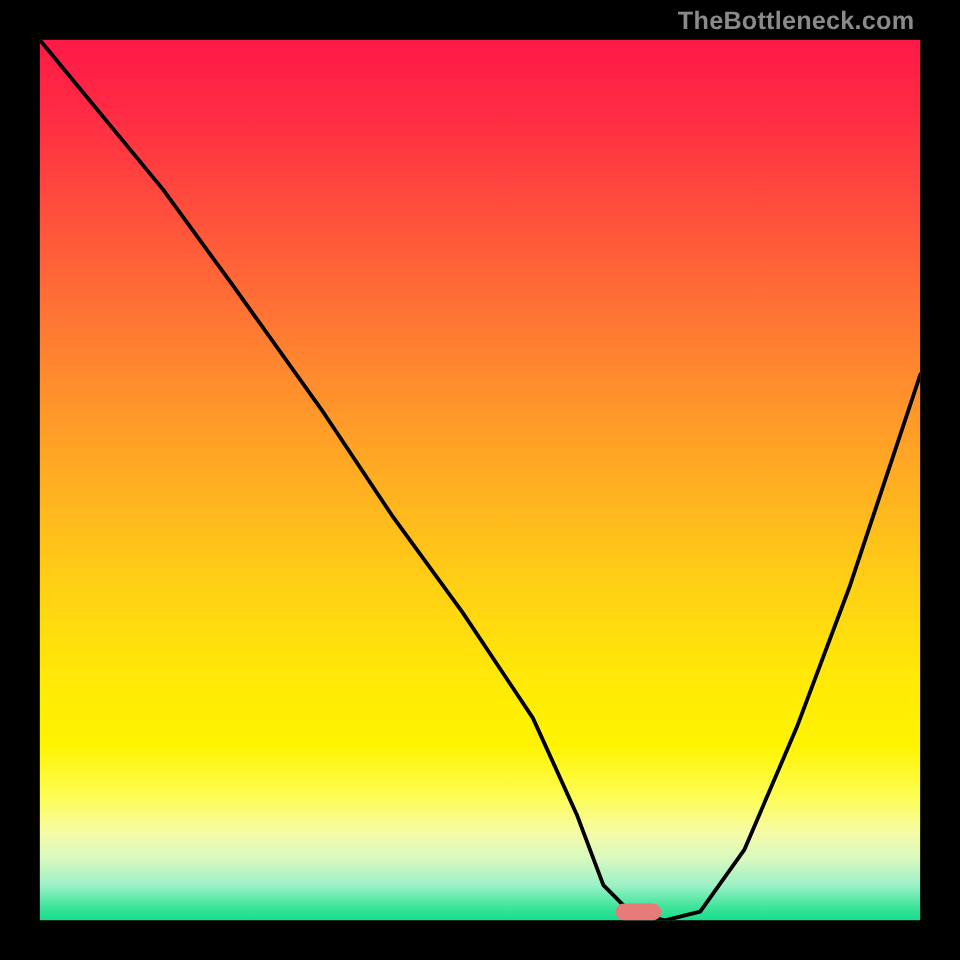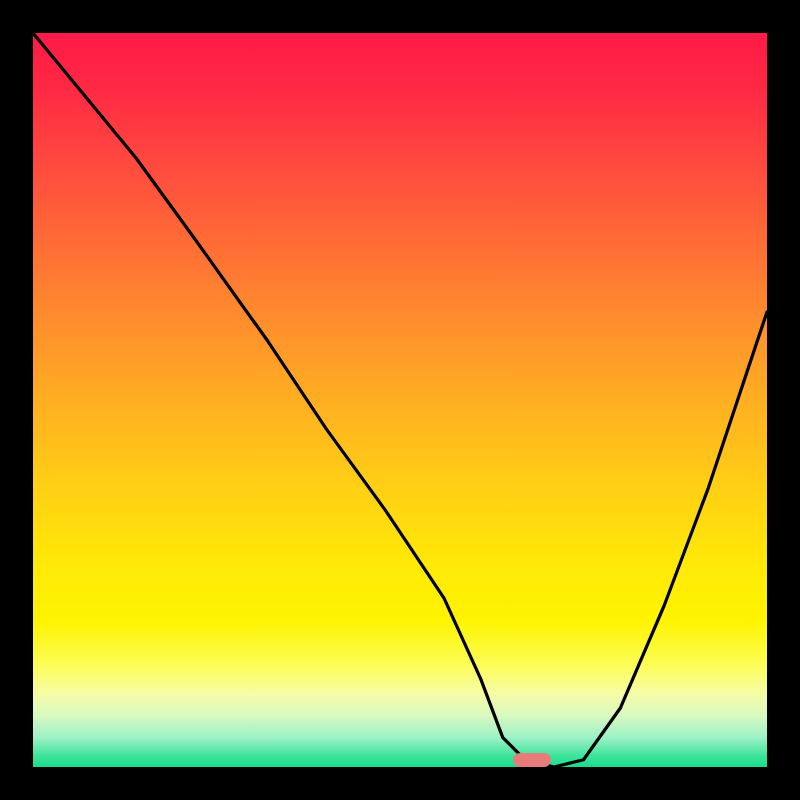--- a/index.html
+++ b/index.html
@@ -30,13 +30,14 @@
 <body>
 
 <div class="frame">
   <div class="plot">
     <div class="grad"></div>
     <svg width="734" height="734" viewBox="0 0 734 734">
       <path d="M0.0 0.0 L102.8 124.8 L161.5 205.5 L234.9 308.3 L293.6 396.4 L352.3 477.1 L411.0 565.2 L447.7 645.9 L469.8 704.6 L491.8 726.7 L521.1 734.0 L550.5 726.7 L587.2 675.3 L631.2 572.5 L675.3 455.1 L734.0 278.9 " id="curvePath" fill="none" stroke="#000" stroke-width="3.2" stroke-linejoin="round" stroke-linecap="round"></path>
     </svg>
     <div class="marker" id="marker" style="left: 480.12px; top: 720px; width: 38px; height: 14px; background: rgb(231, 123, 121);"></div>
   </div>
+  <div class="watermark">TheBottleneck.com</div>
 </div>
 
 </body></html>

